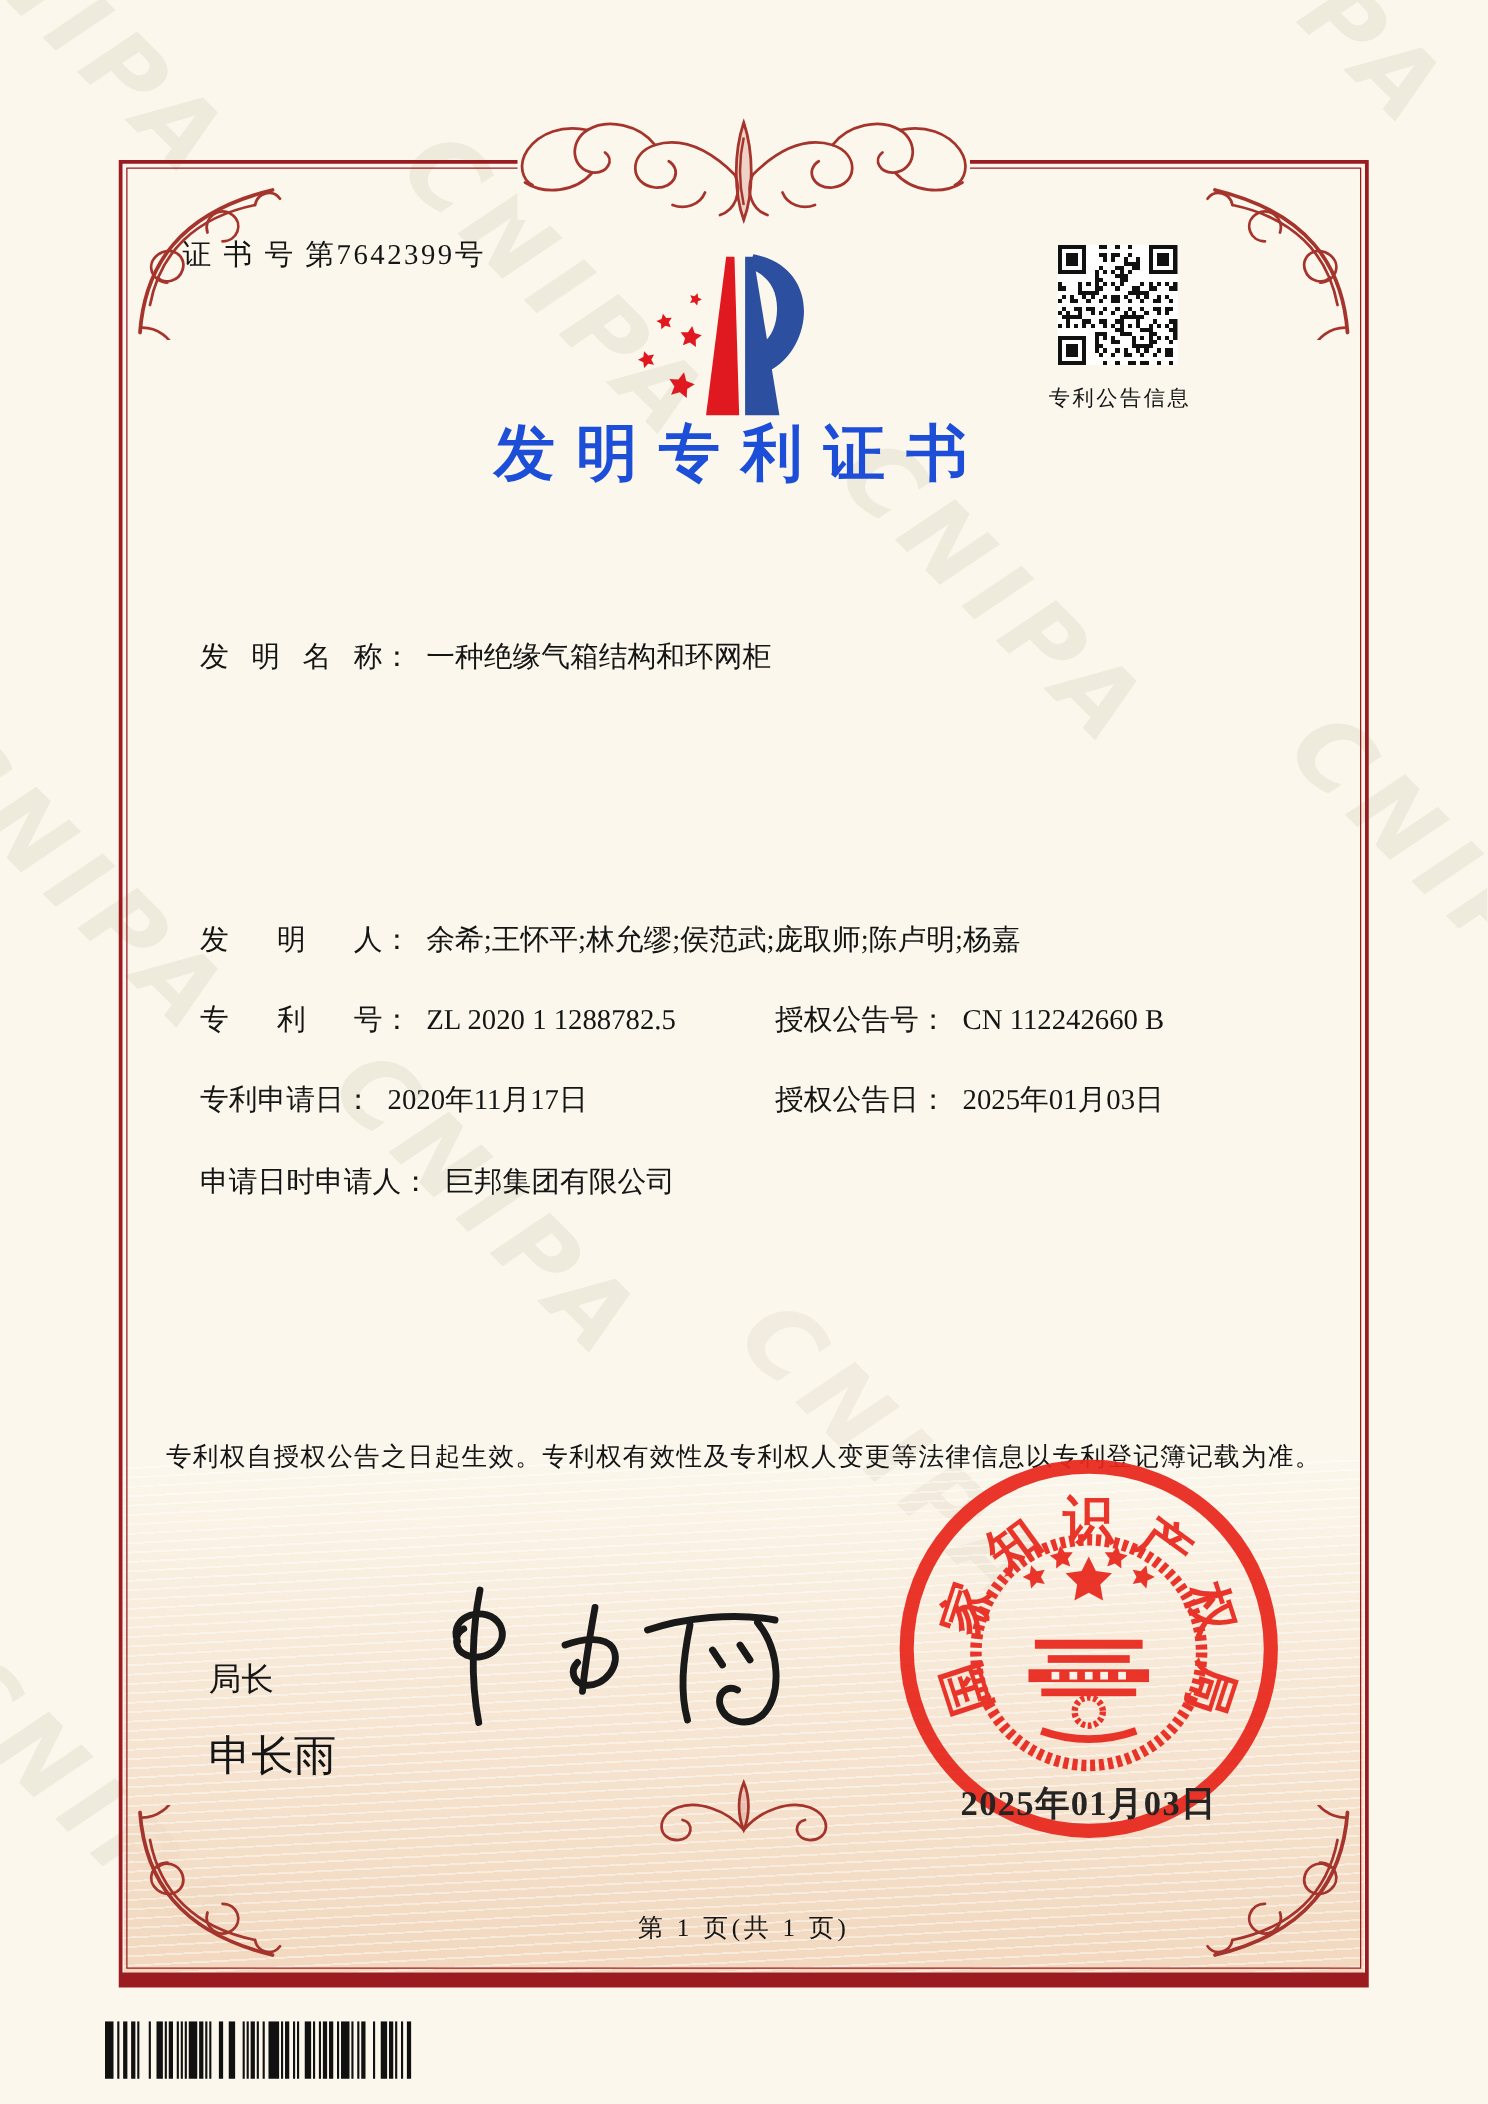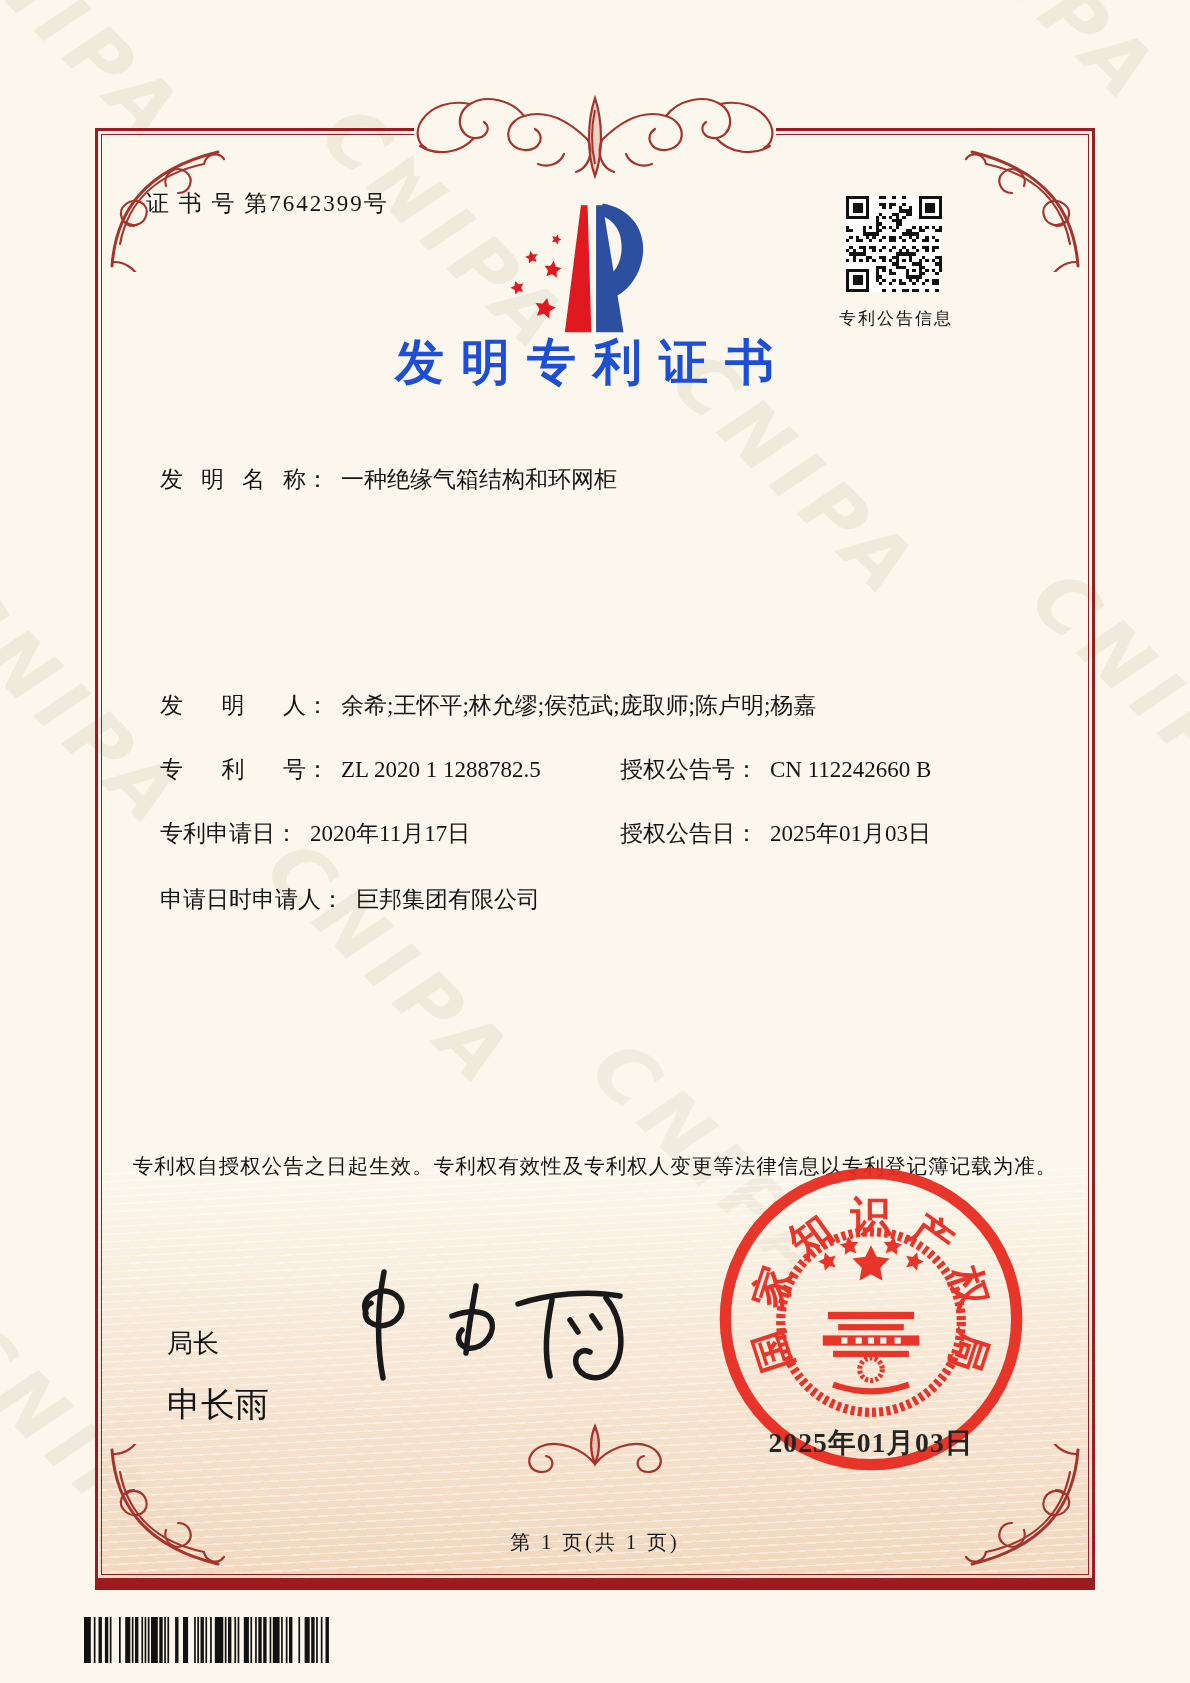--- a/index.html
+++ b/index.html
@@ -23,21 +23,21 @@
   .orn{position:absolute;z-index:2;}
   
   .cert-no{position:absolute;left:146px;top:188px;z-index:3;font-size:23px;letter-spacing:2px;}
   .logo{position:absolute;left:472px;top:194px;z-index:3;}
   .qr{position:absolute;left:846px;top:196px;z-index:3;background:#fff;}
   .qr-label{position:absolute;left:810px;top:307px;width:172px;z-index:3;text-align:center;
             font-size:17px;letter-spacing:2px;}
   .title{position:absolute;left:88px;top:330px;width:1000px;z-index:3;text-align:center;
          font-size:49px;font-weight:bold;letter-spacing:17px;text-indent:10px;color:#1d4ed8;}
   
-  .row{position:absolute;left:160px;z-index:3;font-size:23px;white-space:nowrap;}
+  .row{position:absolute;left:160px;z-index:3;font-size:23px;white-space:nowrap;margin-top:46px;}
   .row .lblj{display:inline-block;width:146px;text-align:justify;text-align-last:justify;}
   .row .colon{margin-right:12px;}
   #r0{top:464px;} #r1{top:551px;} #r2{top:620px;} #r3{top:690px;}
   #r4a{top:754px;} #r4b{top:754px;left:620px;}
   #r5a{top:818px;} #r5b{top:818px;left:620px;}
   #r6{top:884px;} #r7{top:948px;}
   
   .legal{position:absolute;left:118px;top:1146px;width:954px;z-index:3;text-align:center;
          font-size:20.5px;letter-spacing:1px;line-height:41px;}
   .legal div{white-space:nowrap;}

